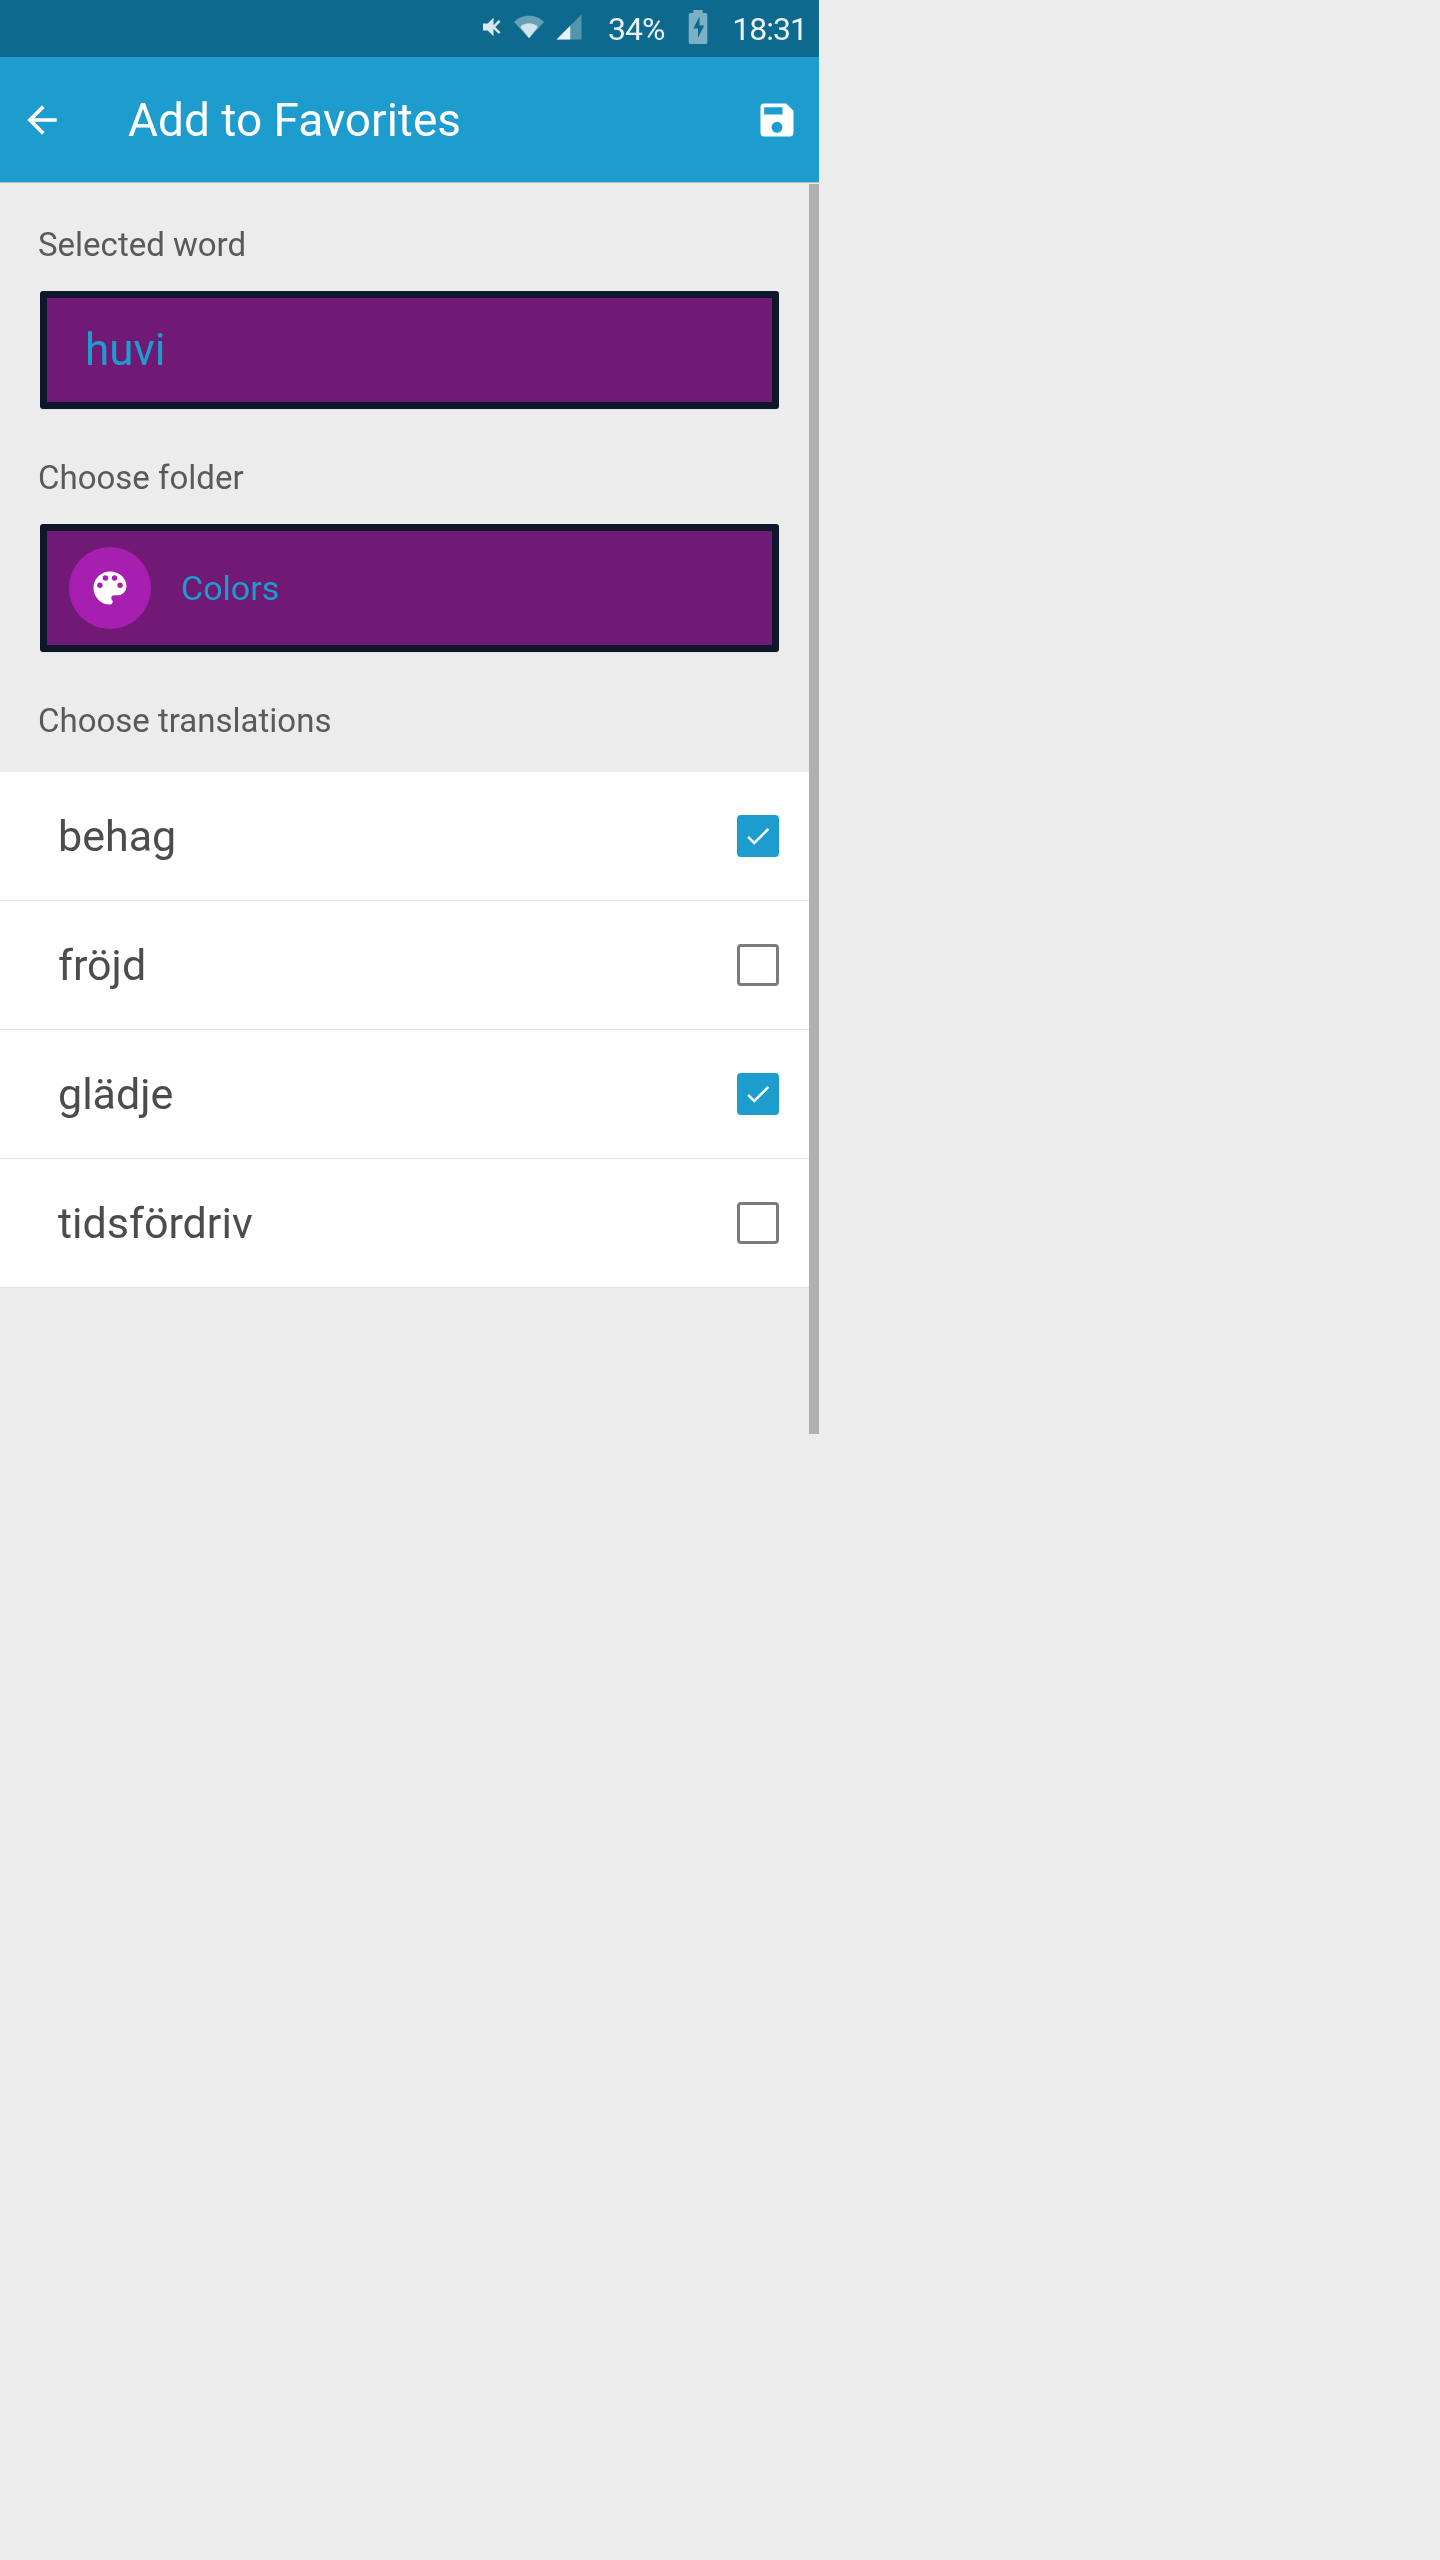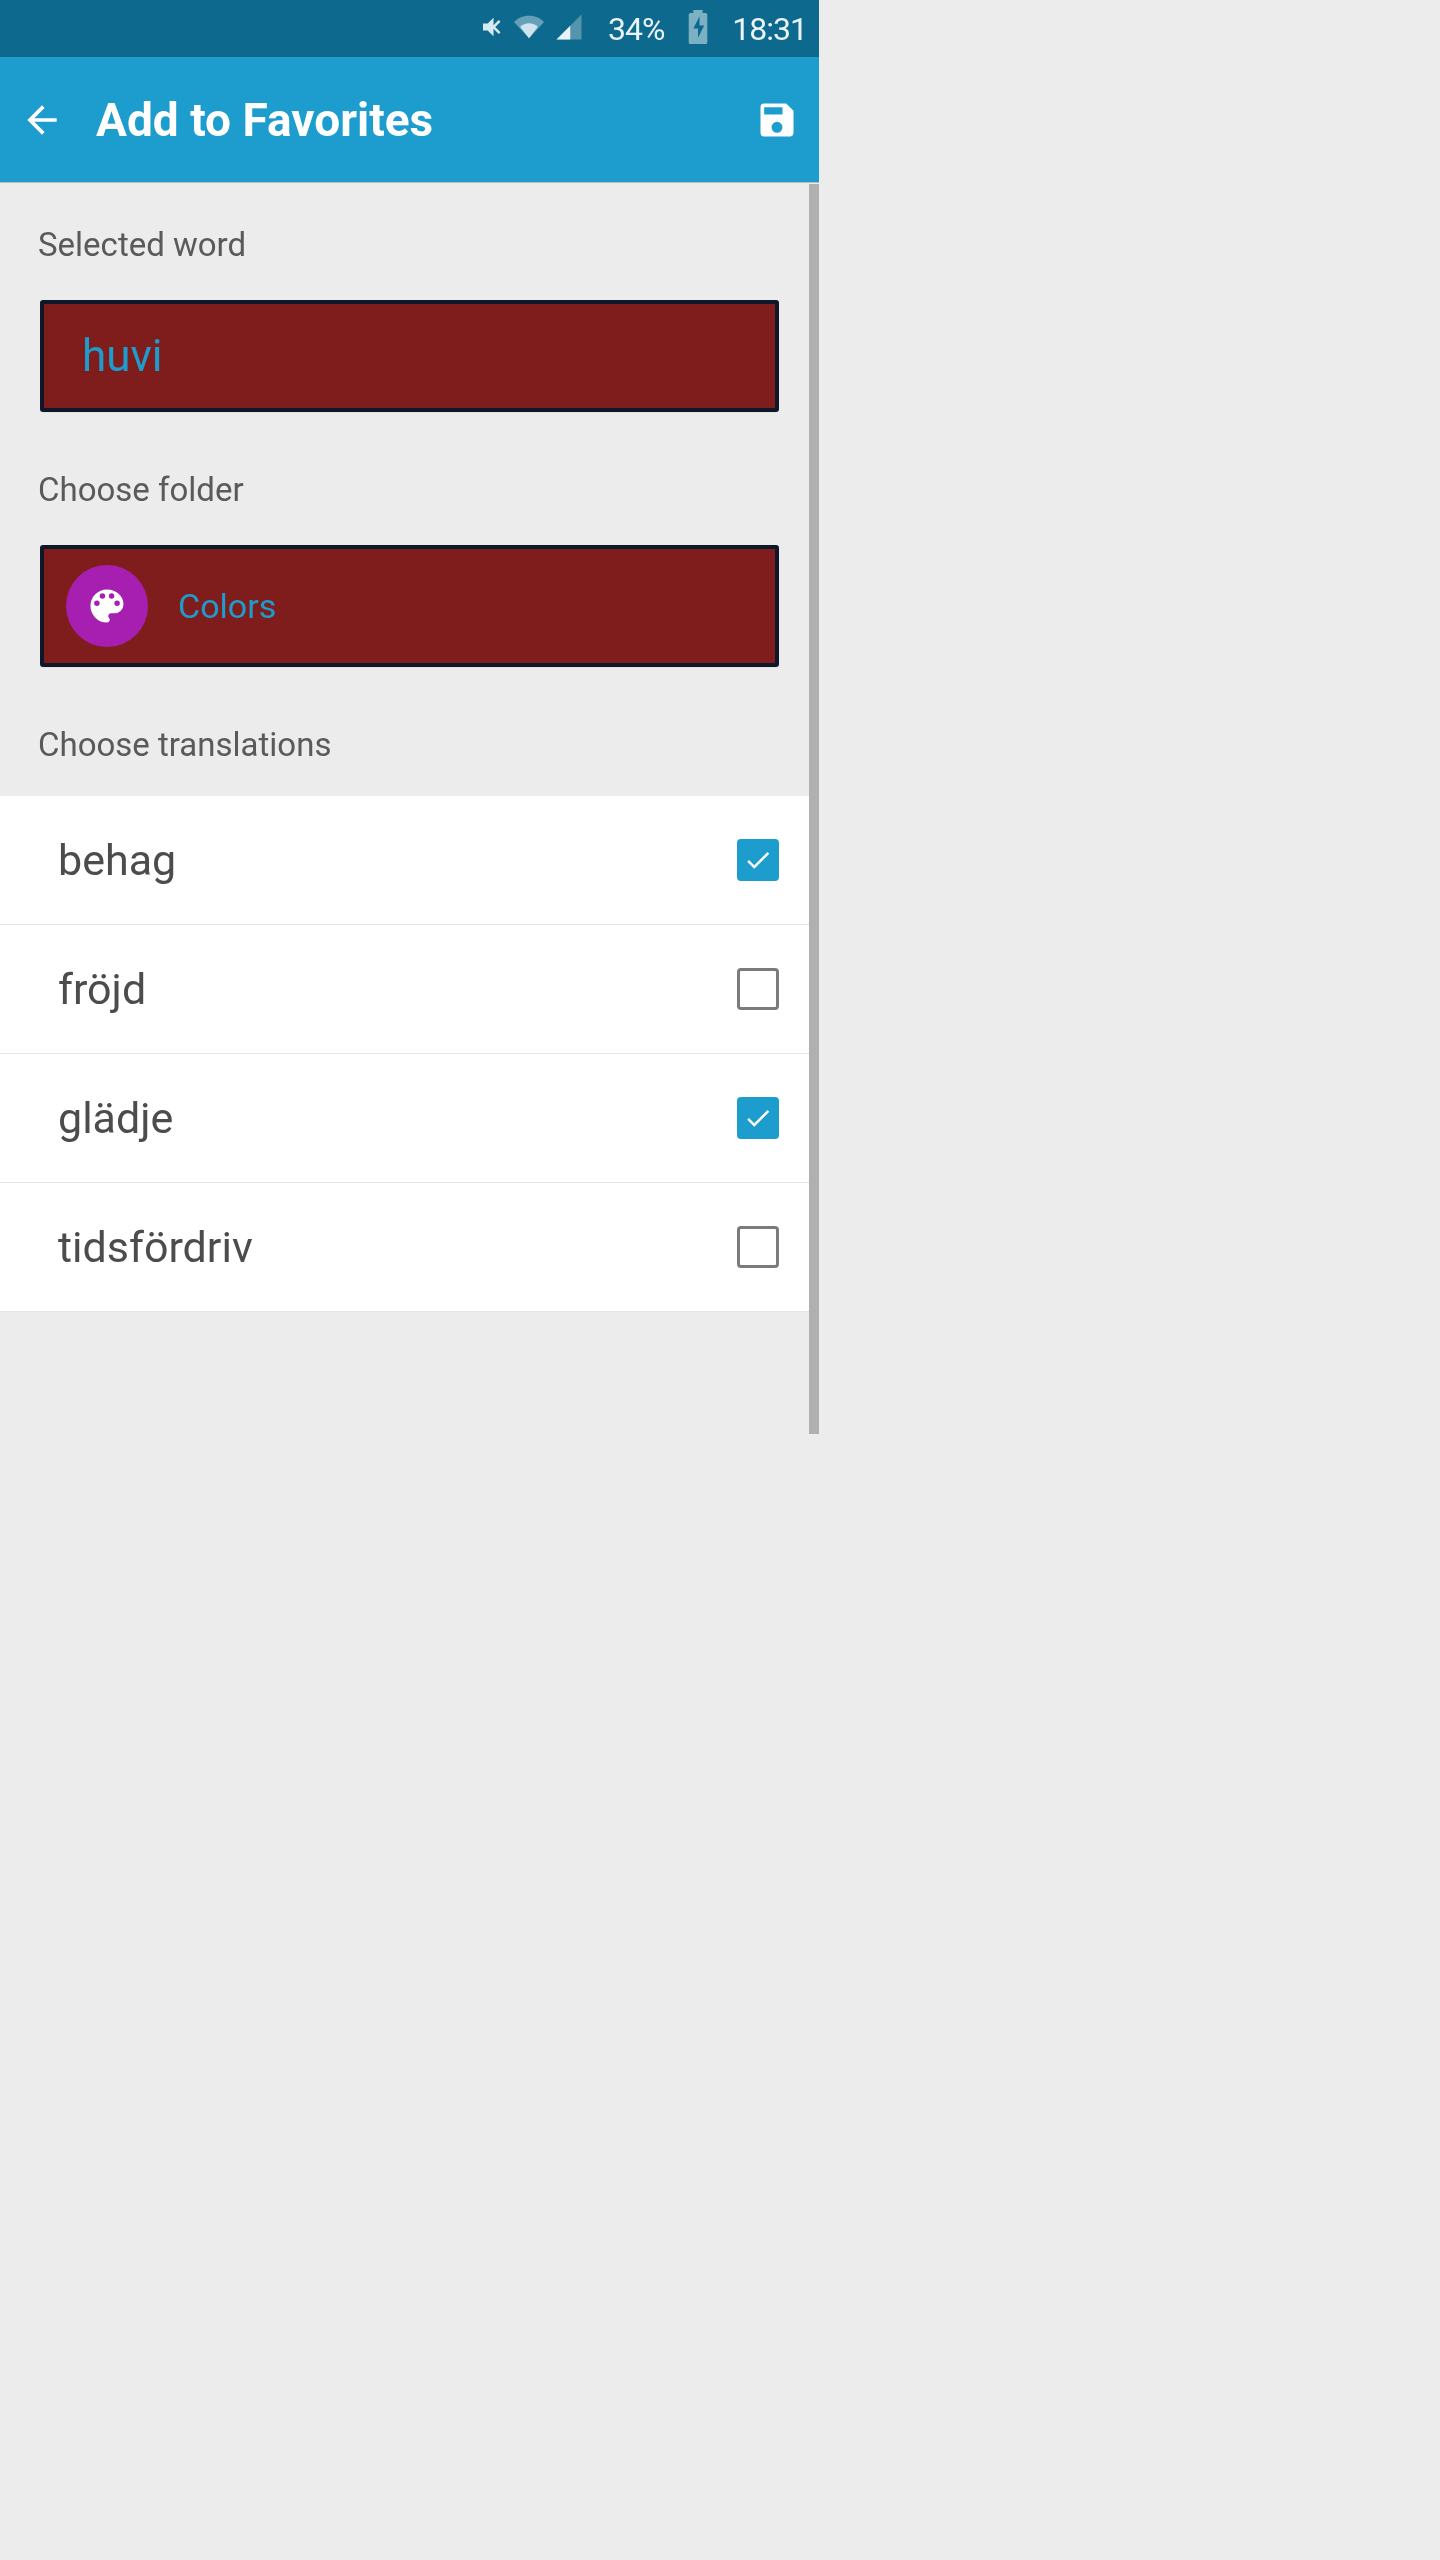--- a/index.html
+++ b/index.html
@@ -25,32 +25,32 @@
     background: #1d9cce;
     display: flex;
     align-items: center;
     padding: 0 18px;
     gap: 30px;
     border-bottom: 1px solid #bcbcbc;
   }
   .app-bar .back, .app-bar .save {
     width: 48px; height: 48px; display: flex; align-items: center; justify-content: center;
   }
-  .app-bar .title { color: #fff; font-size: 46px; font-weight: 700; flex: 1; letter-spacing: 0px; }
+  .app-bar .title { color: #fff; font-size: 46px; font-weight: 400; flex: 1; letter-spacing: 0px; margin-left: 32px; }
   .app-bar .save { margin-left: auto; }
 
   
   .content { padding: 0 0 0 0; }
 
   .section-label { color: #5a5a5a; font-size: 33px; padding: 42px 38px 20px 38px; }
 
   .card {
-    margin: 16px 40px;
-    background: #7f1d1d;
-    border: 4px solid #0f172a;
+    margin: 7px 40px;
+    background: #701a75;
+    border: 7px solid #0f172a;
     border-radius: 3px;
     padding: 26px 38px;
     box-shadow: 0 1px 1px rgba(0,0,0,.04);
   }
   .word-card .word { color: #1d9cce; font-size: 44px; font-weight: 400; }
 
   .folder-card { display: flex; align-items: center; gap: 30px; padding: 16px 22px; }
   .folder-icon {
     width: 82px; height: 82px; border-radius: 50%; background: #a61fb0;
     display: flex; align-items: center; justify-content: center;

